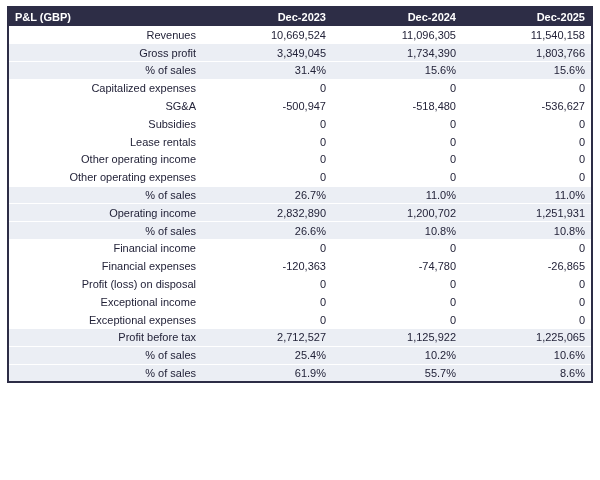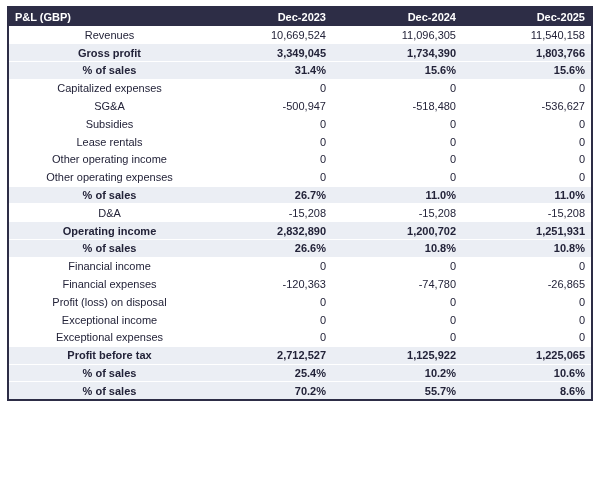--- a/index.html
+++ b/index.html
@@ -33,24 +33,24 @@
   thead th.label-head { text-align: left; }
   tbody td {
     color: #232339;
     font-size: 11px;
     height: 17.8px;
     padding: 0 6px;
     text-align: right;
     white-space: nowrap;
     border-bottom: 1px solid #ffffff;
   }
-  tbody td.row-label { text-align: center; padding-left: 14px; }
+  tbody td.row-label { text-align: right; padding-left: 14px; }
   tr.highlight td {
     background: #ebeef4;
-    font-weight: bold;
+    font-weight: normal;
   }
   tbody tr:last-child td { border-bottom: none; }
 </style>
 </head>
 <body>
 
 <div class="table-wrap">
   <table class="pnl">
     <colgroup>
       <col class="label-col">
@@ -120,26 +120,20 @@
     <td>0</td>
     <td>0</td>
     <td>0</td>
   </tr>
         <tr class="highlight">
     <td class="row-label">% of sales</td>
     <td>26.7%</td>
     <td>11.0%</td>
     <td>11.0%</td>
   </tr>
-        <tr>
-    <td class="row-label">D&amp;A</td>
-    <td>-15,208</td>
-    <td>-15,208</td>
-    <td>-15,208</td>
-  </tr>
         <tr class="highlight">
     <td class="row-label">Operating income</td>
     <td>2,832,890</td>
     <td>1,200,702</td>
     <td>1,251,931</td>
   </tr>
         <tr class="highlight">
     <td class="row-label">% of sales</td>
     <td>26.6%</td>
     <td>10.8%</td>
@@ -182,19 +176,19 @@
     <td>1,225,065</td>
   </tr>
         <tr class="highlight">
     <td class="row-label">% of sales</td>
     <td>25.4%</td>
     <td>10.2%</td>
     <td>10.6%</td>
   </tr>
         <tr class="highlight">
     <td class="row-label">% of sales</td>
-    <td>70.2%</td>
+    <td>61.9%</td>
     <td>55.7%</td>
     <td>8.6%</td>
   </tr>
       </tbody>
   </table>
 </div>
 
 </body></html>

